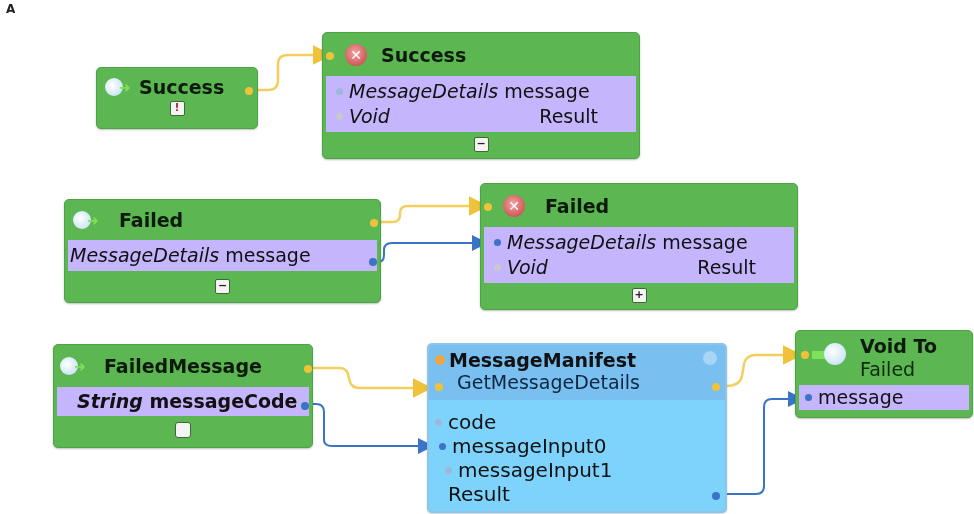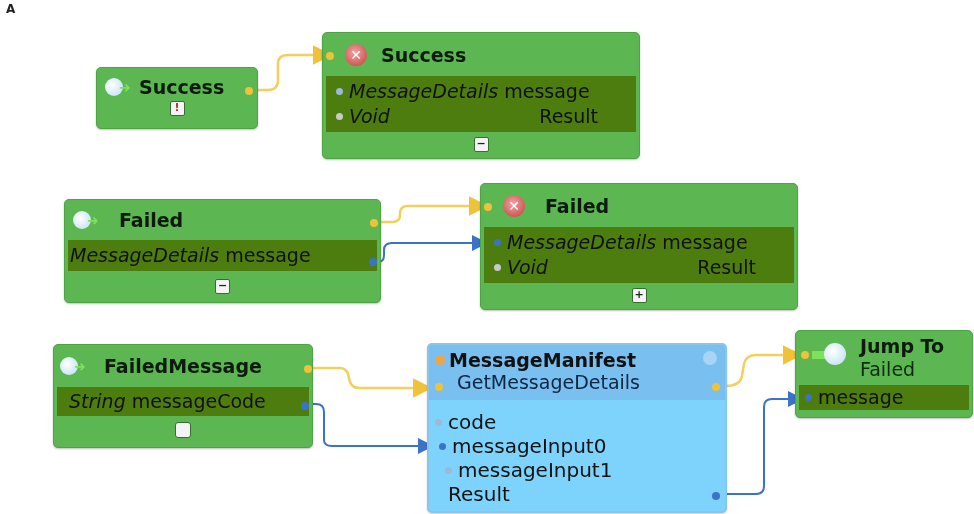--- a/index.html
+++ b/index.html
@@ -2,21 +2,21 @@
 <html><head>
 <meta charset="utf-8">
 <style>
   html,body{margin:0;padding:0;}
   body{width:974px;height:514px;position:relative;background:#ffffff;overflow:hidden;font-family:"DejaVu Sans","Liberation Sans",sans-serif;color:#111;}
   .label-a{position:absolute;left:6px;top:2px;font-size:12px;font-weight:bold;color:#222;}
   .node{position:absolute;border-radius:5px;box-sizing:border-box;}
   .green{background:#5cb651;border:1px solid #4ea344;box-shadow:0 1px 2px rgba(0,0,0,.25);}
   .blue{background:#7dd3fc;border:2px solid #8cc4ea;box-shadow:0 1px 2px rgba(0,0,0,.2);}
   .head{position:relative;display:flex;align-items:center;font-weight:bold;font-size:19px;color:#0d1a0d;}
-  .body{background:#4d7c0f;font-size:19px;line-height:25px;color:#111;}
+  .body{background:#c4b5fd;font-size:19px;line-height:25px;color:#111;}
   .foot{display:flex;justify-content:center;align-items:center;}
   .toggle{width:13px;height:13px;background:#f4f4f4;border:1px solid #3a6b34;border-radius:2px;font-size:11px;line-height:12px;text-align:center;color:#222;font-weight:bold;cursor:pointer;}
   .start-icon{position:relative;width:30px;height:22px;margin-right:6px;flex:none;}
   .start-icon .ball{position:absolute;left:2px;top:2px;width:18px;height:18px;border-radius:50%;background:radial-gradient(circle at 40% 40%,#ffffff,#cde6f5 70%,#a9cfe6);}
   .start-icon .arrow{position:absolute;left:16px;top:5px;color:#7fe05e;font-size:14px;font-weight:bold;line-height:12px;}
   .end-icon{width:22px;height:22px;border-radius:50%;background:radial-gradient(circle at 45% 40%,#f2a3a3,#d05a5a 70%,#b84444);color:#fff;font-size:14px;font-weight:bold;display:flex;align-items:center;justify-content:center;margin-right:14px;flex:none;}
   .port{position:absolute;width:8px;height:8px;border-radius:50%;}
   .port.y{background:#f0c23a;}
   .port.b{background:#3b73c8;}
   .row{display:flex;align-items:center;padding-left:10px;position:relative;}
@@ -124,21 +124,21 @@
 <div class="node green" style="left:53px;top:344px;width:260px;height:104px;">
   <div class="head" style="height:42px;padding-left:4px;">
     <div class="start-icon">
         <div class="ball"></div>
         <div class="arrow">➜</div>
       </div>
     <span style="margin-left:10px;">FailedMessage</span>
   </div>
   <div class="port y" style="left:250px;top:20px;"></div>
   <div class="body" style="margin:0 3px;padding:2px 0;">
-    <div class="row" style="padding-left:12px;"><i>String</i>&nbsp;<span>messageCode</span></div>
+    <div class="row" style="padding-left:20px;font-weight:bold;"><i>String</i>&nbsp;<span>messageCode</span></div>
   </div>
   <div class="port b" style="left:247px;top:57px;"></div>
   <div class="foot" style="height:28px;">
       <div class="toggle" style="width:14px;height:14px;border-radius:3px;"></div>
     </div>
 </div>
 
 <div class="node blue" style="left:427px;top:343px;width:300px;height:170px;">
   <div style="background:#79bff0;height:55px;border-radius:3px 3px 0 0;position:relative;padding-left:6px;">
     <div style="display:flex;align-items:center;font-weight:bold;font-size:19px;padding-top:4px;">
@@ -169,21 +169,21 @@
       </div>
   </div>
   <div class="port b" style="left:283px;top:147px;"></div>
 </div>
 
 <div class="node green" style="left:795px;top:330px;width:178px;height:88px;">
   <div style="height:54px;position:relative;">
     <div class="port y" style="left:5px;top:20px;"></div>
     <div style="position:absolute;left:16px;top:20px;width:14px;height:8px;background:#7fe05e;"></div>
     <div style="position:absolute;left:28px;top:12px;width:22px;height:22px;border-radius:50%;background:radial-gradient(circle at 40% 40%,#ffffff,#cde6f5 70%,#a9cfe6);"></div>
-    <div style="position:absolute;left:64px;top:4px;font-weight:bold;font-size:19px;color:#0d1a0d;line-height:22px;">Jump To</div>
+    <div style="position:absolute;left:64px;top:4px;font-weight:bold;font-size:19px;color:#0d1a0d;line-height:22px;">Void To</div>
     <div style="position:absolute;left:64px;top:27px;font-size:19px;color:#0d2a0d;line-height:22px;">Failed</div>
   </div>
   <div class="body" style="margin:0 3px;padding:0;">
     <div class="row" style="padding-left:6px;">
         <span class="dot b"></span>
         <span>message</span>
       </div>
   </div>
 </div>
 

